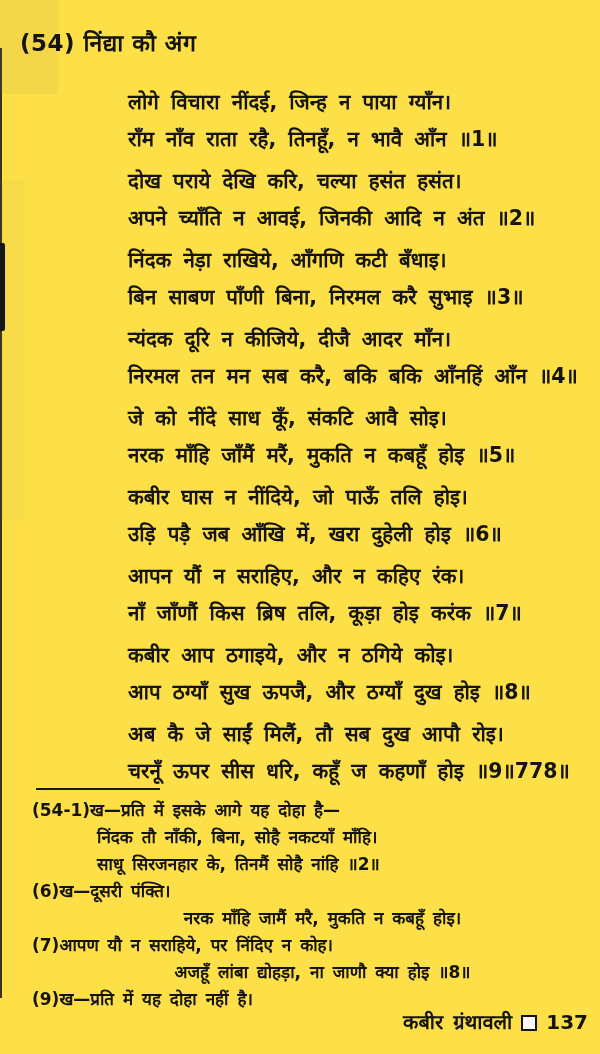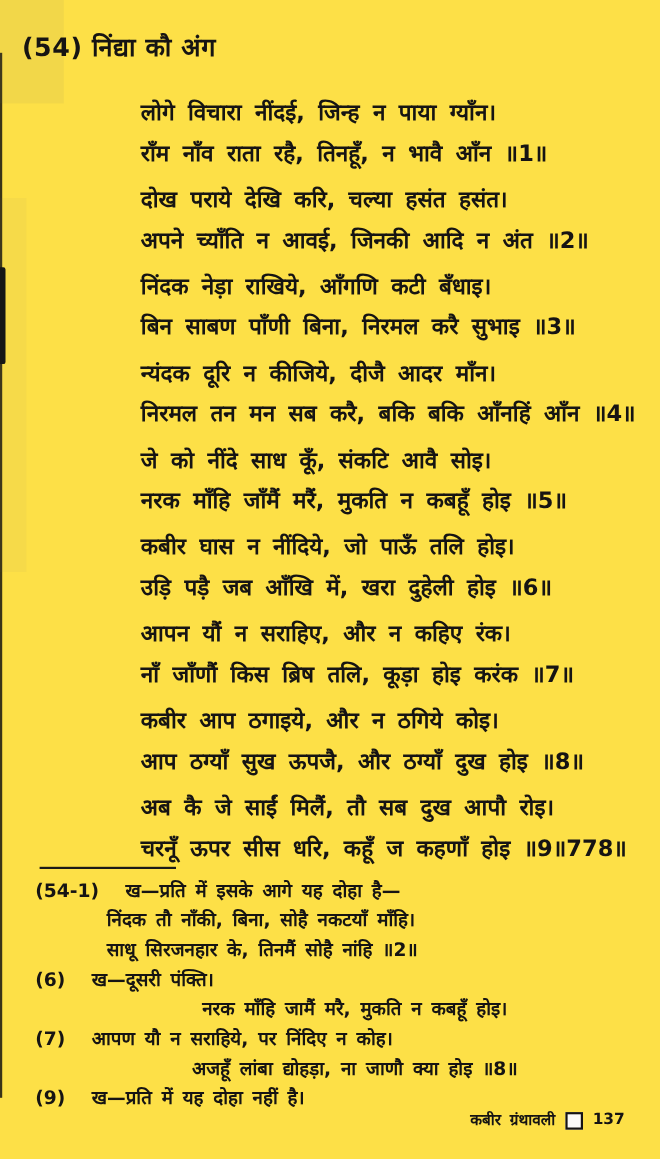--- a/index.html
+++ b/index.html
@@ -56,26 +56,26 @@
   .footnotes{
     position:absolute;left:32px;top:797px;width:540px;
   }
   .footnotes p{
     margin:0;
     font-size:17px;font-weight:700;
     line-height:27px;
     word-spacing:3px;
     white-space:nowrap;
   }
-  .fn-label{display:inline-block;margin-right:24px;}
+  .fn-label{display:inline-block;margin-right:0;}
   .indent-sm{padding-left:41px;text-align:center;}
   .indent-lg{padding-left:65px;}
   .page-footer{
-    position:absolute;right:32px;top:1008px;
-    font-size:14px;font-weight:700;
+    position:absolute;right:12px;top:1008px;
+    font-size:20px;font-weight:700;
     word-spacing:3px;
     display:flex;align-items:center;gap:9px;
   }
   .square-glyph{
     display:inline-block;width:12px;height:12px;
     border:2.5px solid #161413;
     background:#fbfaf8;
     position:relative;top:1px;
   }
 </style>

